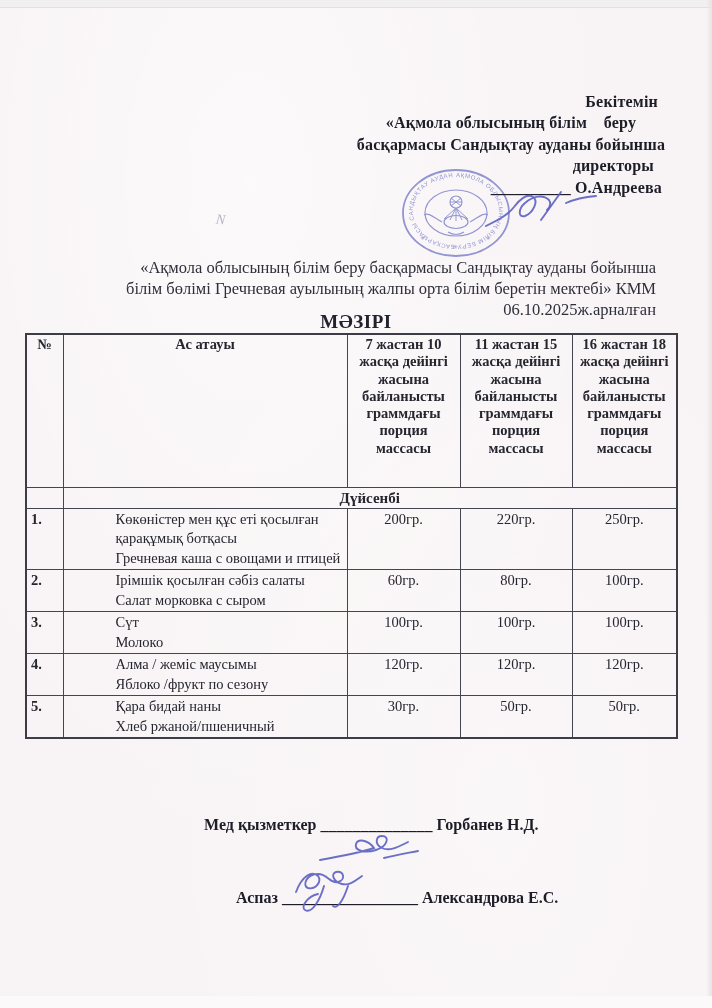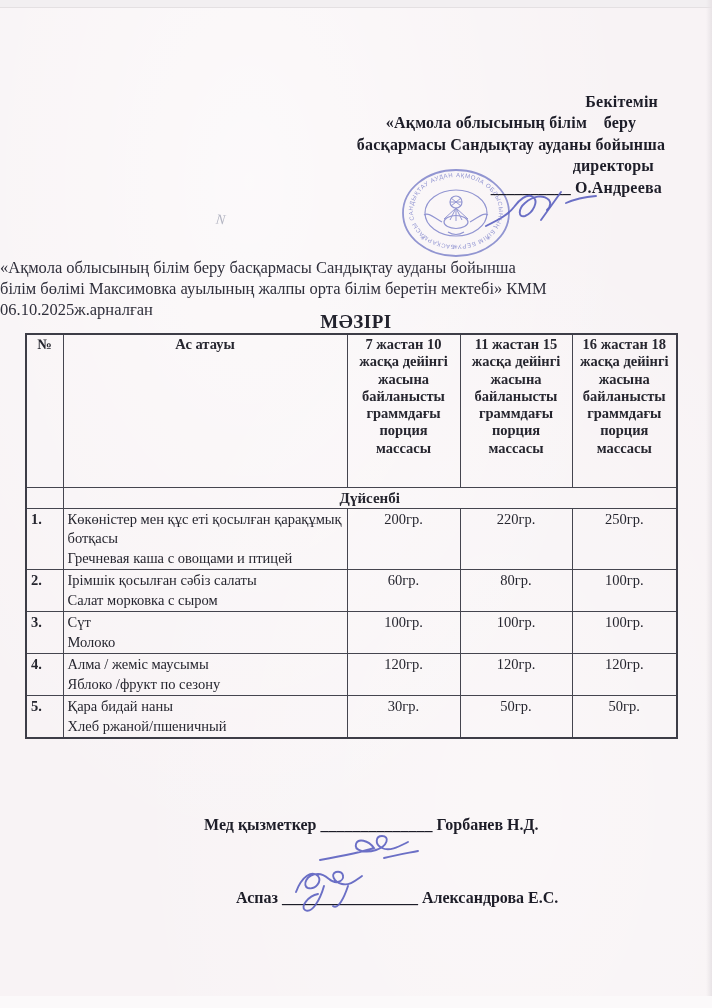--- a/index.html
+++ b/index.html
@@ -37,21 +37,21 @@
   .sig-director{position:absolute;left:484px;top:188px;z-index:4;}
 
   .hand-n{
     position:absolute;left:216px;top:212px;z-index:2;
     font-size:14px;color:#8f93a6;opacity:.65;transform:rotate(6deg);
     font-style:italic;
   }
 
   
   .subtitle{
-    position:absolute;left:0;top:257px;width:656px;text-align:left;
+    position:absolute;left:0;top:257px;width:656px;text-align:right;
     font-size:16.5px;line-height:21px;color:#2f2f3b;z-index:3;
   }
   .doc-title{
     position:absolute;left:0;top:311px;width:712px;text-align:center;
     font-weight:bold;font-size:19px;color:#23232e;letter-spacing:.5px;z-index:3;
   }
 
   
   .menu-table-wrap{position:absolute;left:25px;top:333px;z-index:3;}
   table.menu{
@@ -63,21 +63,21 @@
     padding:1px 4px;background:transparent;
   }
   table.menu{border:2px solid #3d3d47;}
   td.hdr{font-weight:bold;text-align:center;line-height:17.3px;padding-top:2px;}
   tr.hdr-row{height:153px;}
   tr.day-row{height:20px;padding-left:36px;}
   td.day{font-weight:bold;text-align:center;line-height:18px;font-size:15px;padding:0;}
   td.num{font-weight:bold;padding-left:5px;line-height:19px;}
   td.dish{padding-left:7px;line-height:19.5px;}
   td.grams{text-align:center;line-height:19.5px;}
-  .dish-line{display:block;}
+  .dish-line{display:block;margin-left:48px;}
 
   
   .foot-row{position:absolute;font-weight:bold;font-size:16px;color:#1d1d28;z-index:3;white-space:nowrap;}
   .foot-med{left:204px;top:816px;}
   .foot-cook{left:236px;top:889px;}
   .sig-med{position:absolute;left:318px;top:832px;z-index:4;}
   .sig-cook{position:absolute;left:286px;top:864px;z-index:4;}
 
   svg .ink{stroke:#5b60c0;stroke-width:1.9;fill:none;stroke-linecap:round;opacity:.9;}
   svg .stampline{stroke:#8085cb;fill:none;}
@@ -123,21 +123,21 @@
   <svg class="sig-director" width="118" height="48" viewBox="0 0 118 48" xmlns="http://www.w3.org/2000/svg">
     <path class="ink" d="M2 38 C14 32 24 27 30 19 C35 12 43 5 49 9 C55 13 49 25 41 28 C34 30 34 21 41 15 C49 8 59 6 65 12 C67 15 66 19 63 22"></path>
     <path class="ink" d="M57 32 L77 4"></path>
     <path class="ink" d="M82 15 C91 11 101 9 112 8"></path>
   </svg>
 
   <div class="hand-n">N</div>
 
   <div class="subtitle">
     <div>«Ақмола облысының білім беру басқармасы Сандықтау ауданы бойынша</div>
-    <div>білім бөлімі Максимовка ауылының жалпы орта білім беретін мектебі» КММ</div>
+    <div>білім бөлімі Гречневая ауылының жалпы орта білім беретін мектебі» КММ</div>
     <div>06.10.2025ж.арналған</div>
   </div>
   <div class="doc-title">МӘЗІРІ</div>
 
   <div class="menu-table-wrap">
     <table class="menu">
       <colgroup>
         <col style="width:37px">
           <col style="width:284px">
           <col style="width:113px">

